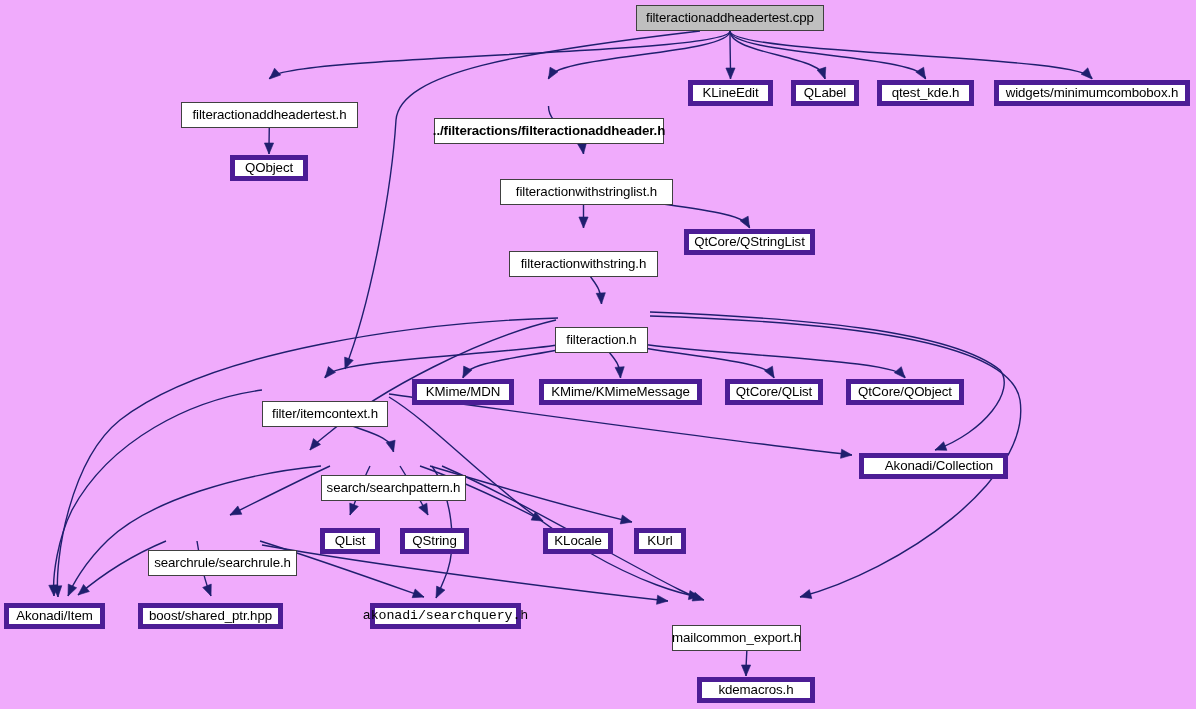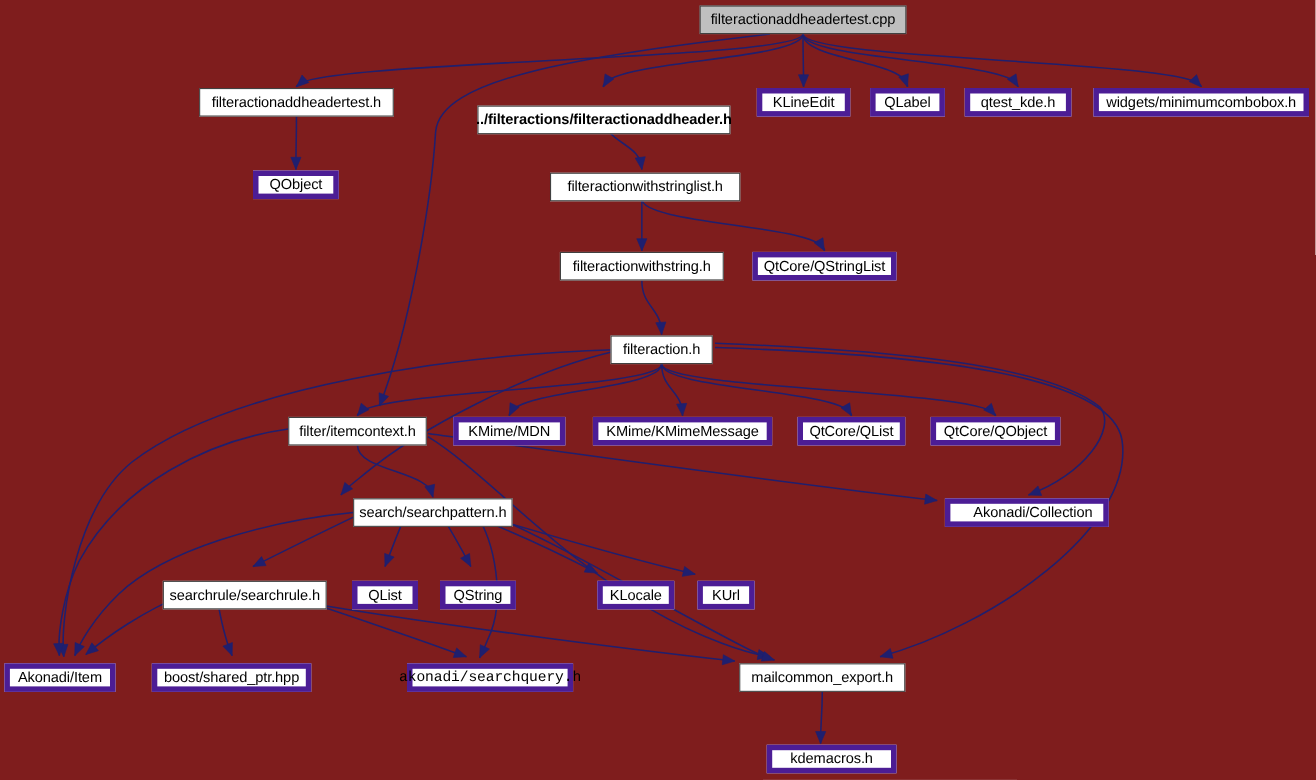--- a/index.html
+++ b/index.html
@@ -7,21 +7,21 @@
     padding: 0;
     background: #ffffff;
   }
   body {
     font-family: "Liberation Sans", sans-serif;
   }
   #graph-canvas {
     position: relative;
     width: 1196px;
     height: 709px;
-    background: #7f1d1d;
+    background: #f0abfc;
     overflow: hidden;
   }
   #edge-layer {
     position: absolute;
     left: 0;
     top: 0;
     width: 1196px;
     height: 709px;
   }
   .edge-path {
@@ -45,20 +45,21 @@
     line-height: 1;
     color: #000000;
     background: #ffffff;
     border: 5px solid #4c1d95;
     height: 26px;
     letter-spacing: -0.1px;
     z-index: 5;
   }
   .gnode.internal {
     border: 1.5px solid #404040;
+    margin-top: 22px;
   }
   .gnode.root {
     background: #bfbfbf;
     border: 1.5px solid #404040;
   }
   .gnode span {
     display: block;
     padding: 0 9px;
   }
 </style>
@@ -219,20 +220,20 @@
       </div>
       <div class="gnode external" style="left: 4px; top: 603px; width: 101px;">
         <span>Akonadi/Item</span>
       </div>
       <div class="gnode external" style="left: 138px; top: 603px; width: 145px;">
         <span>boost/shared_ptr.hpp</span>
       </div>
       <div class="gnode external" style="left: 370px; top: 603px; width: 151px; font-family: Liberation Mono, monospace;">
         <span>akonadi/searchquery.h</span>
       </div>
-      <div class="gnode internal" style="left: 672px; top: 603px; width: 151px;">
+      <div class="gnode internal" style="left: 672px; top: 603px; width: 129px;">
         <span>mailcommon_export.h</span>
       </div>
       <div class="gnode external" style="left: 697px; top: 677px; width: 118px;">
         <span>kdemacros.h</span>
       </div>
     </div>
 </div>
 
 </body></html>

